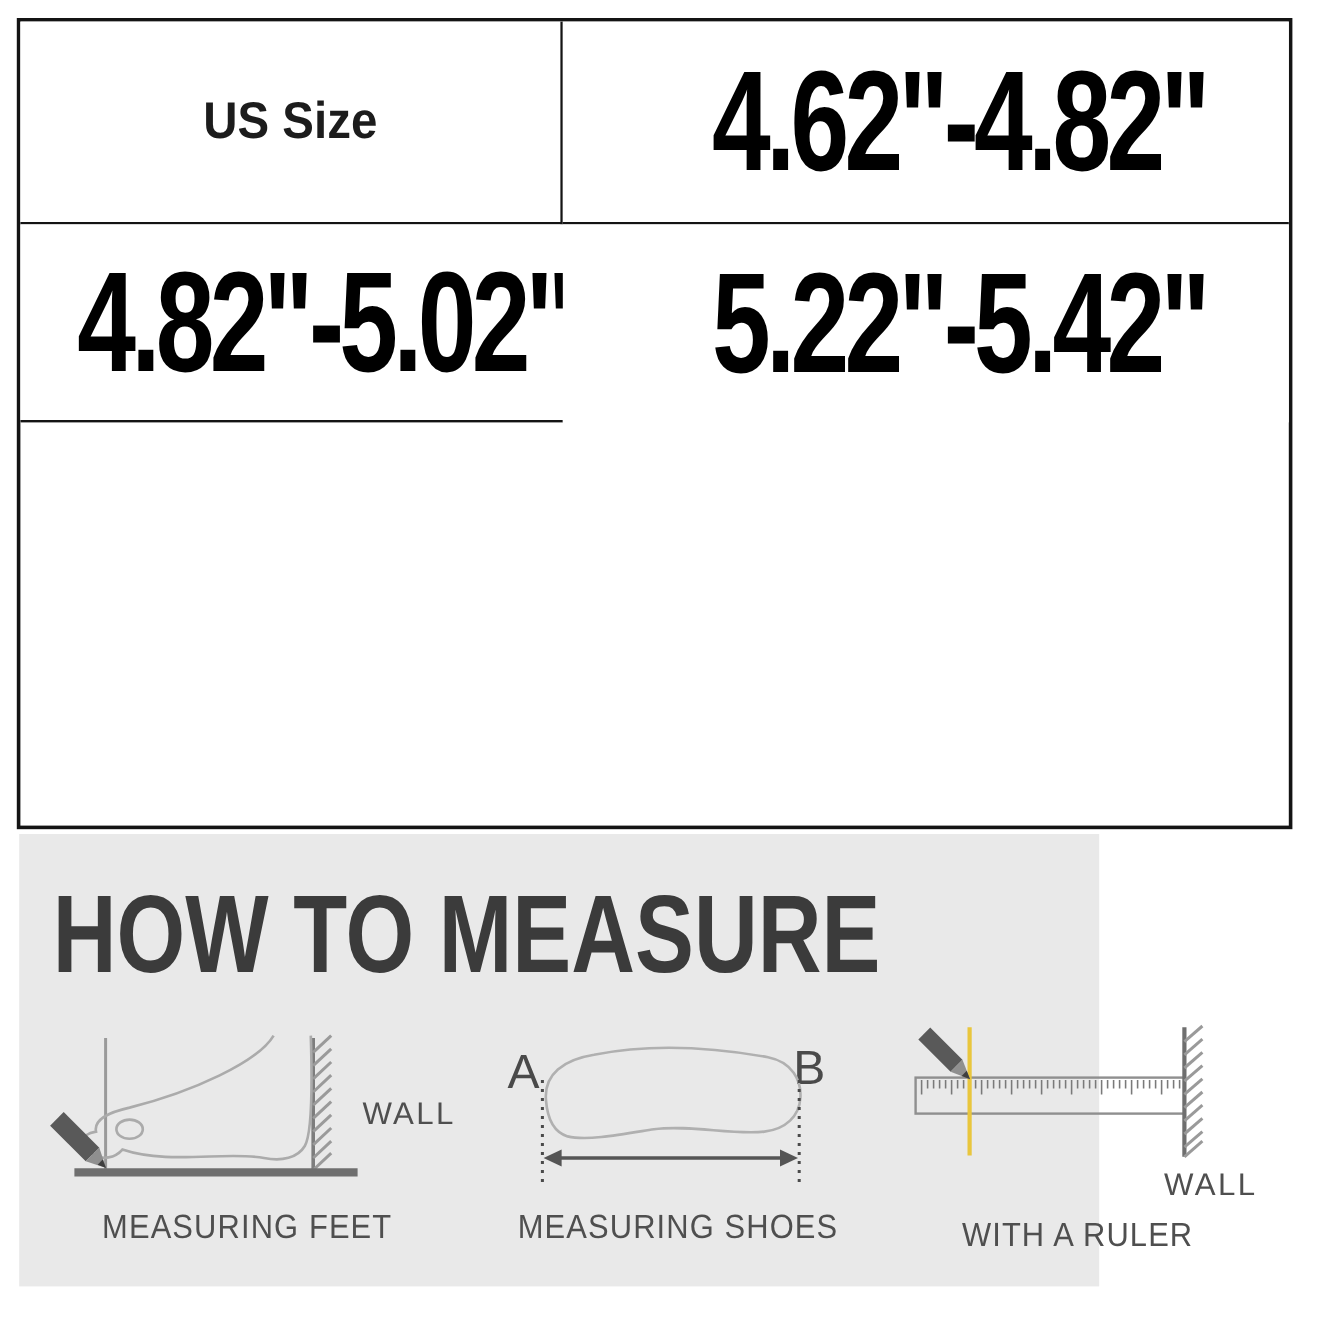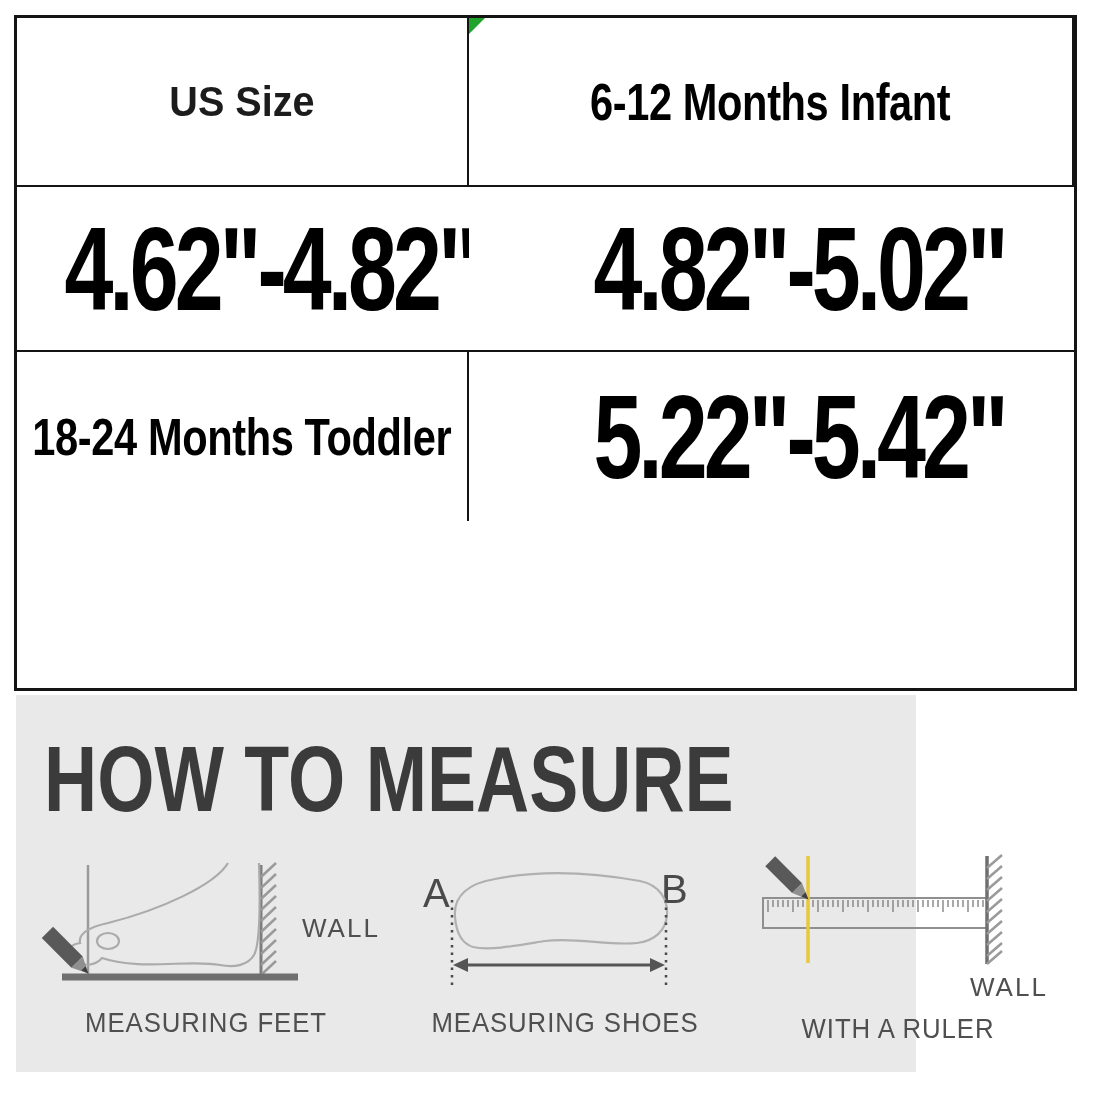--- a/index.html
+++ b/index.html
@@ -60,35 +60,28 @@
   svg text{font-family:"Liberation Sans", sans-serif;}
 </style>
 </head>
 <body>
 
 <div class="size-table">
   <div class="cell bR bB">
     <span class="head-text">US Size</span>
   </div>
 
-  <div class="cell bR bB">
-    <span class="green-corner"></span>
-    <span class="size-text">6-12 Months Infant</span>
-  </div>
   <div class="cell bB len-cell">
     <span class="len-text">4.62"-4.82"</span>
   </div>
 
   <div class="cell bB len-cell">
     <span class="len-text">4.82"-5.02"</span>
   </div>
 
-  <div class="cell bR">
-    <span class="size-text">18-24 Months Toddler</span>
-  </div>
   <div class="cell len-cell">
     <span class="len-text">5.22"-5.42"</span>
   </div>
 </div>
 
 <div class="measure-panel">
 
   <div class="measure-title">HOW TO MEASURE</div>
 
   <svg class="fig" style="left:14px;top:160px;" width="360" height="135" viewBox="0 0 360 135">

